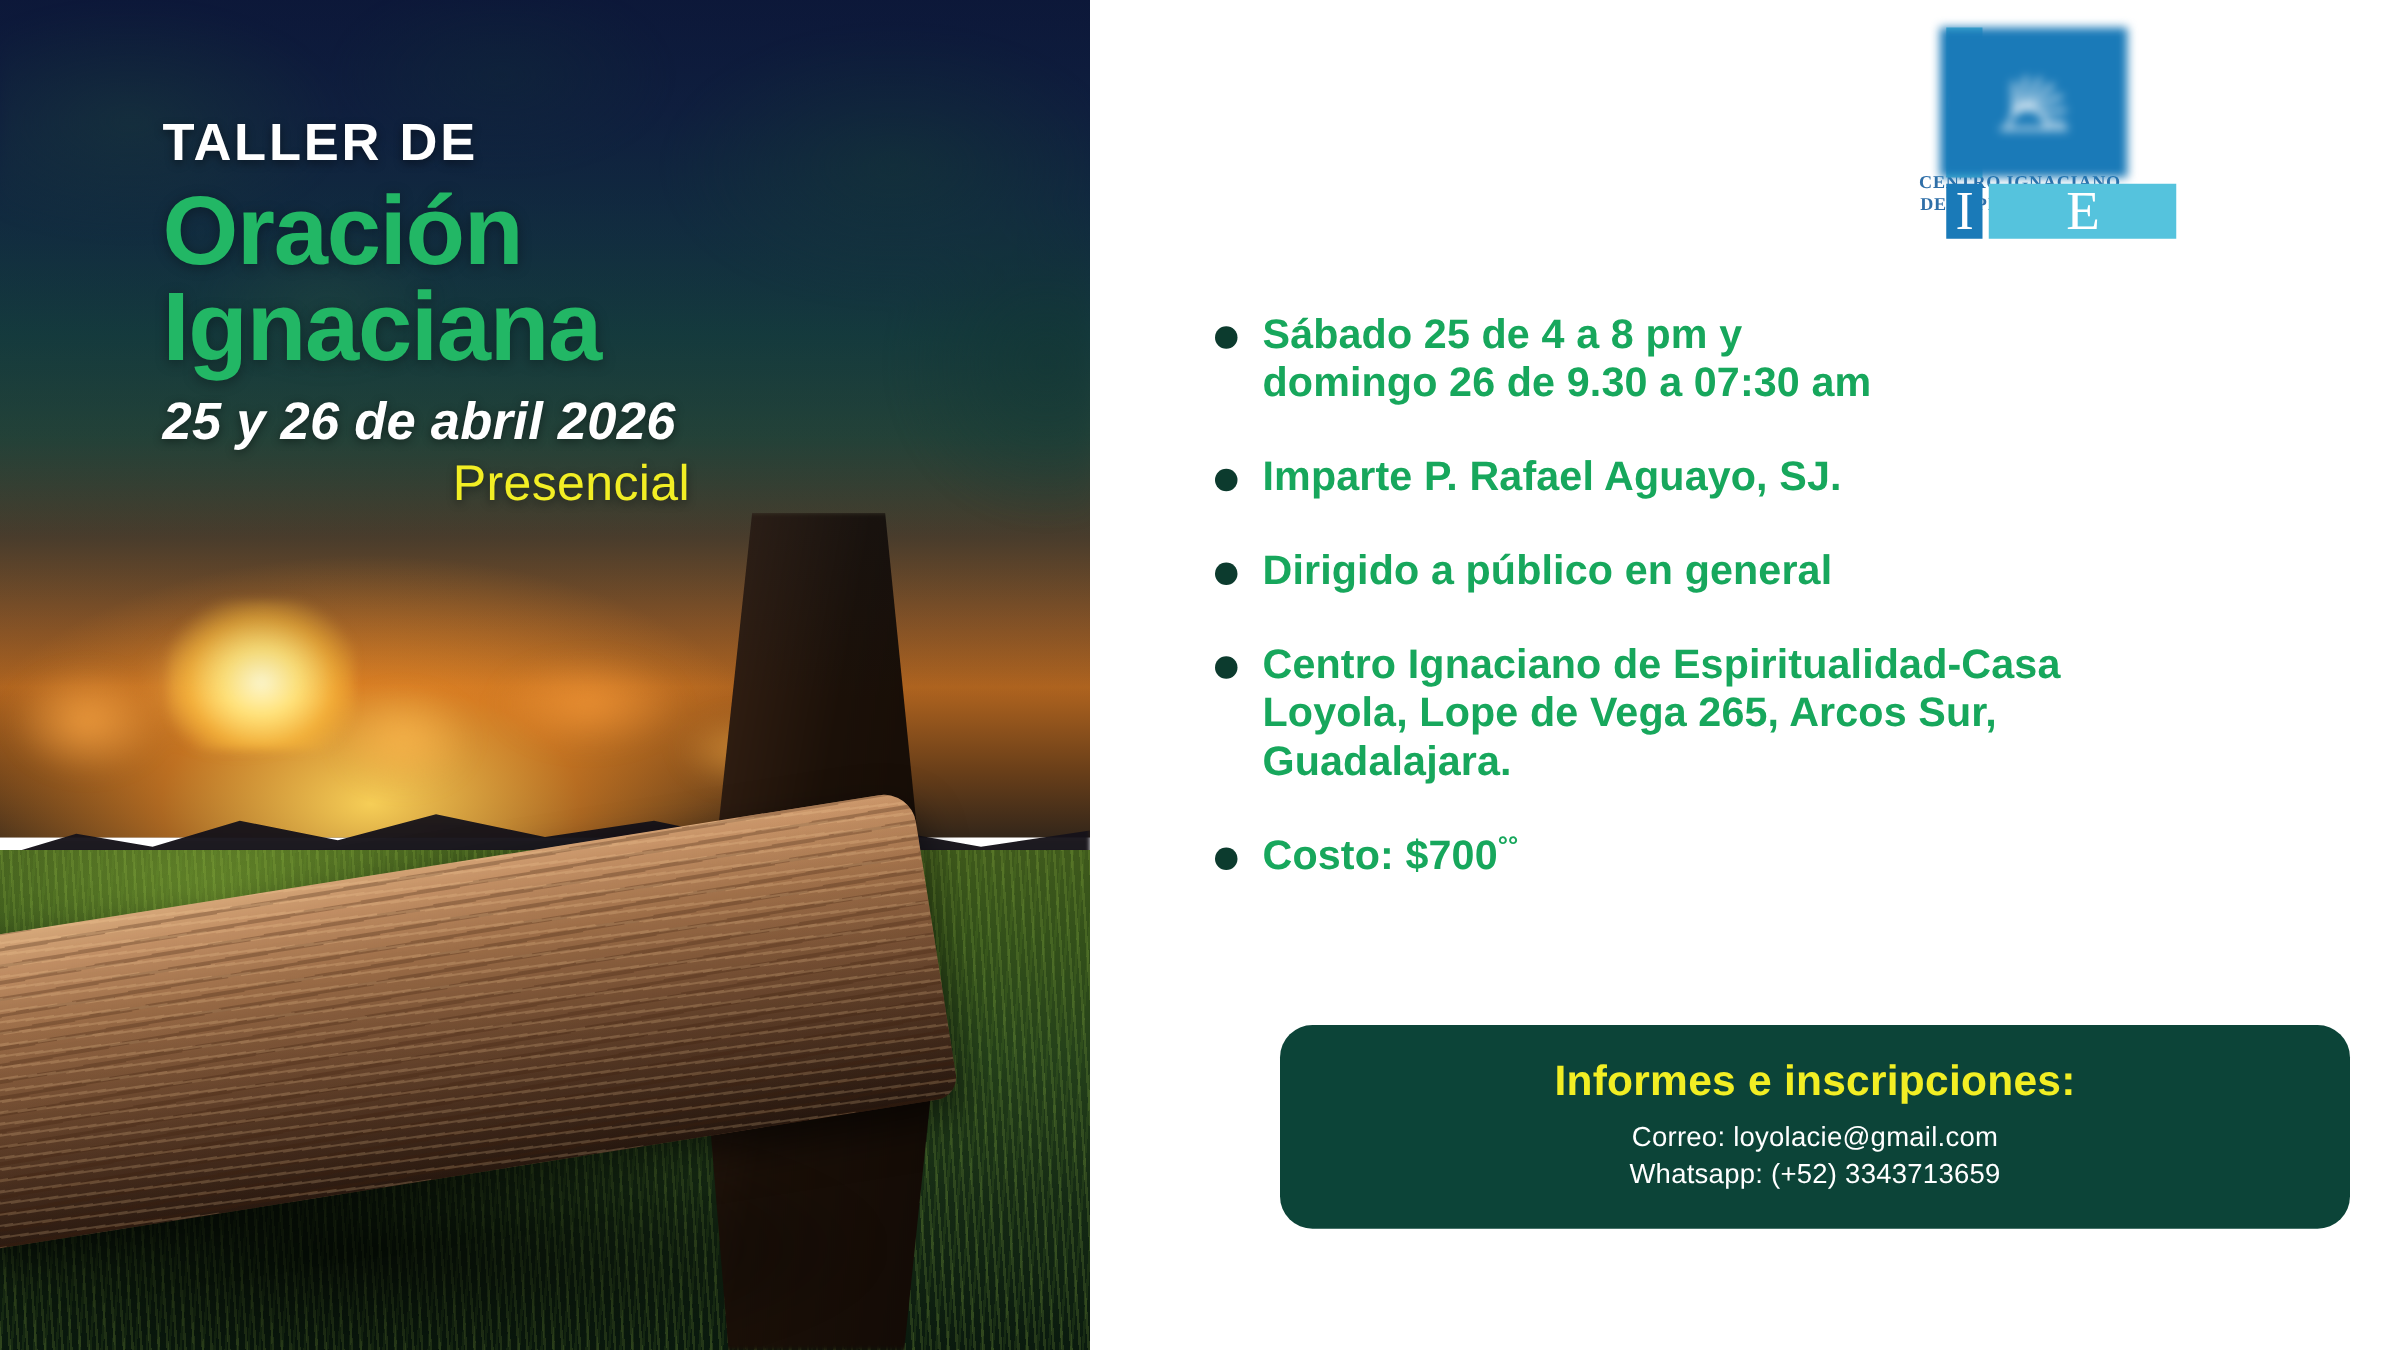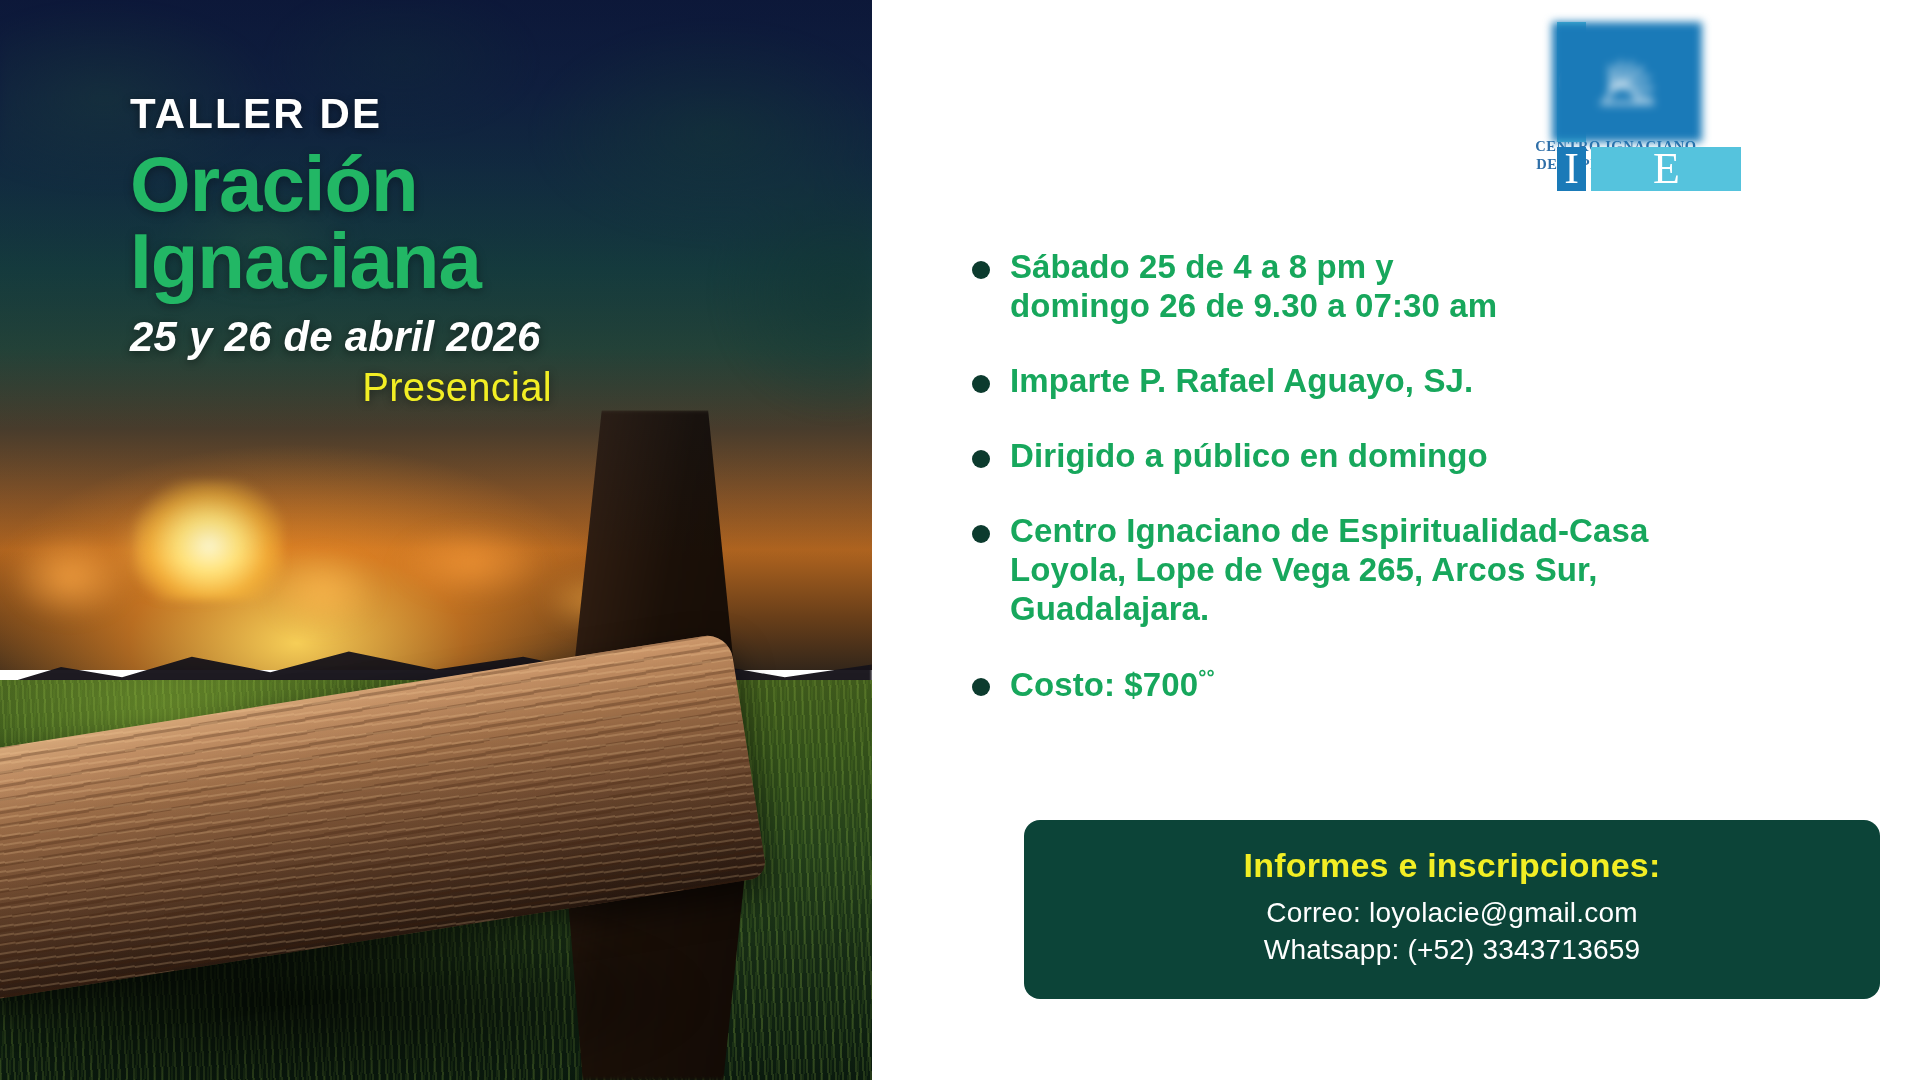--- a/index.html
+++ b/index.html
@@ -198,28 +198,28 @@
   }
   .btext{
     font-size:33px; font-weight:bold; color:#17a75c;
     line-height:1.18; letter-spacing:.1px; white-space:pre-line;
   }
   .sup{ font-size:.62em; vertical-align:super; }
 
   .contact{
     position:absolute; left:152px; top:820px;
     width:856px; padding:26px 30px 30px;
-    background:#0c4438; border-radius:16px; text-align:center;
+    background:#0c4438; border-radius:26px; text-align:center;
   }
   .contact-title{
     color:#f2ee24; font-size:34px; font-weight:bold;
     letter-spacing:.2px; margin-bottom:10px;
   }
   .contact-line{
-    color:#ffffff; font-size:28px; line-height:1.32; letter-spacing:.2px;
+    color:#ffffff; font-size:22px; line-height:1.32; letter-spacing:.2px;
   }
 </style>
 </head>
 <body>
 
 <div class="flyer">
 
   <div class="left-panel">
     <div class="photo">
       <div class="sky"></div>
@@ -290,21 +290,21 @@
 domingo 26  de 9.30 a 07:30 am</span>
       </div>
 
       <div class="bullet">
         <span class="dot"></span>
         <span class="btext">Imparte P. Rafael Aguayo, SJ.</span>
       </div>
 
       <div class="bullet">
         <span class="dot"></span>
-        <span class="btext">Dirigido a público en domingo</span>
+        <span class="btext">Dirigido a público en general</span>
       </div>
 
       <div class="bullet">
         <span class="dot"></span>
         <span class="btext">Centro Ignaciano de Espiritualidad-Casa
 Loyola, Lope de Vega 265, Arcos Sur,
 Guadalajara.</span>
       </div>
 
       <div class="bullet">

